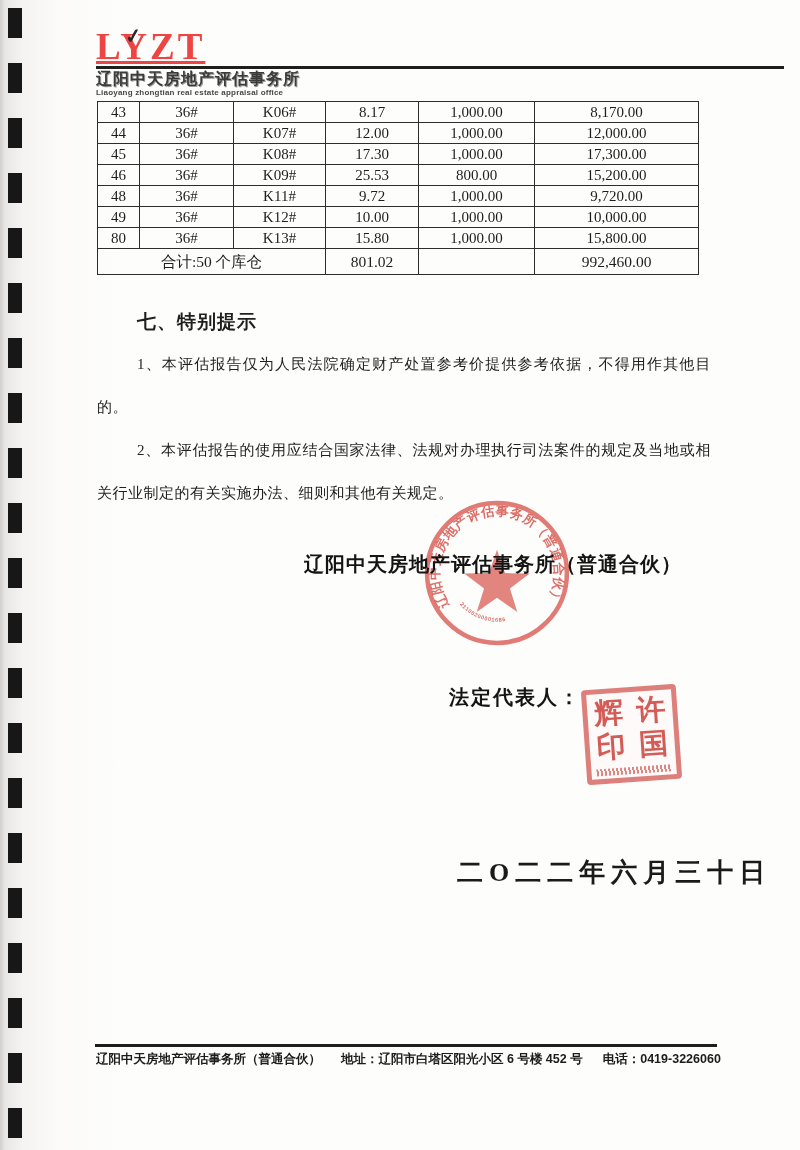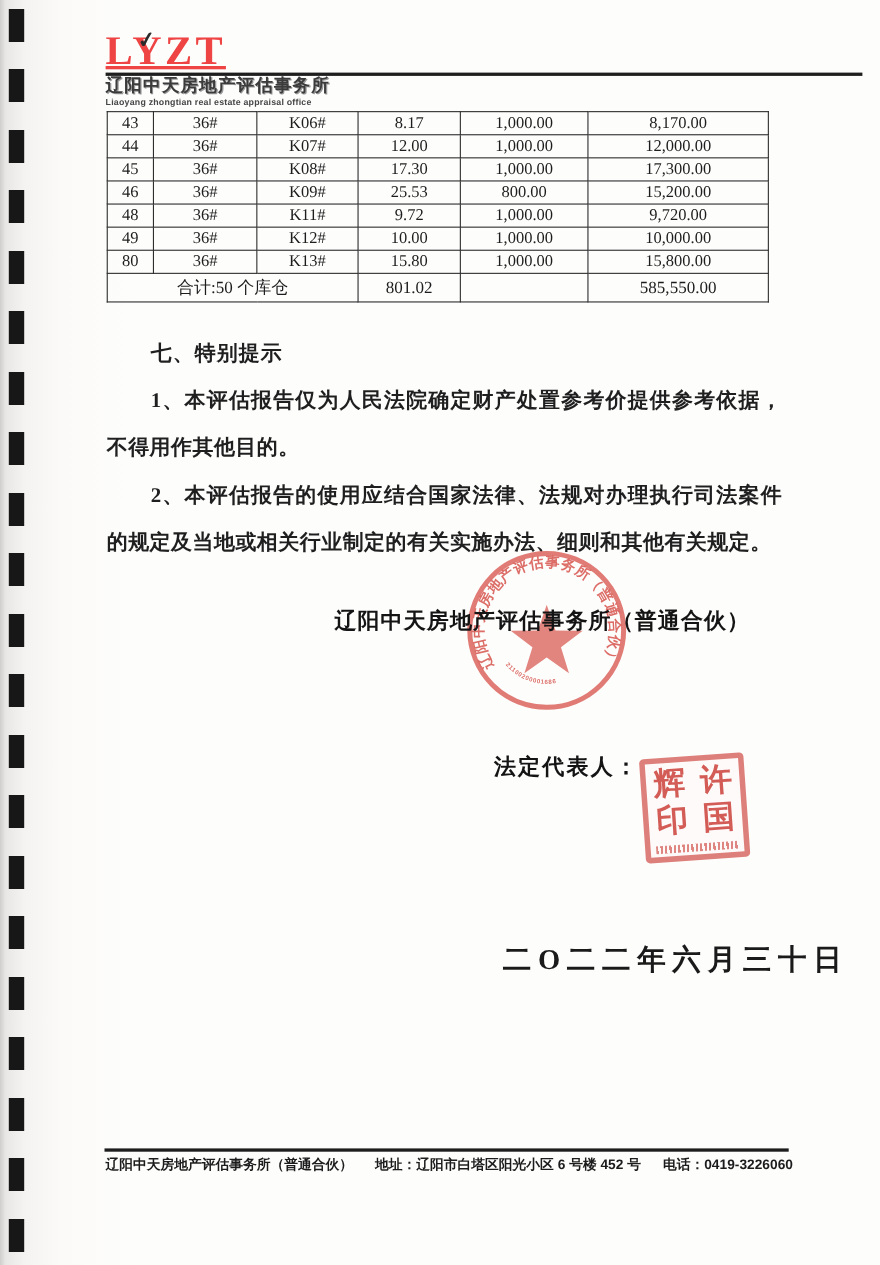--- a/index.html
+++ b/index.html
@@ -25,22 +25,22 @@
   table.val{position:absolute;left:97px;top:101px;width:601px;border-collapse:collapse;
             font-family:"Liberation Serif",serif;color:#1d1d1d;table-layout:fixed;}
   table.val td{border:1.4px solid #2d2d2d;text-align:center;vertical-align:middle;
                height:20px;font-size:15px;padding:0;line-height:1.1;}
   table.val tfoot td{height:25px;font-size:15.5px;}
 
   
   .notes{position:absolute;left:97px;top:300px;width:614px;color:#1f1f1f;}
   .notes h2{margin:0;font-size:19px;font-weight:bold;line-height:43px;text-indent:40px;
             font-family:"Liberation Sans",sans-serif;letter-spacing:1px;}
-  .notes p{margin:0;font-size:19px;line-height:43px;text-indent:40px;text-align:justify;
-           font-family:"Liberation Serif",serif;font-weight:700;letter-spacing:0.5px;}
+  .notes p{margin:0;font-size:15px;line-height:43px;text-indent:40px;text-align:justify;
+           font-family:"Liberation Serif",serif;font-weight:400;letter-spacing:0.5px;}
 
   
   .company-line{position:absolute;left:304px;top:551px;font-size:20px;font-weight:bold;color:#141414;
                 letter-spacing:1px;z-index:2;}
   .rep-line{position:absolute;left:449px;top:684px;font-size:20px;font-weight:bold;color:#141414;
             letter-spacing:2px;z-index:2;}
   .date-line{position:absolute;left:457px;top:855px;font-size:26px;font-weight:600;color:#1a1a1a;
              letter-spacing:6px;font-family:"Liberation Serif",serif;}
 
   .round-stamp{position:absolute;left:421px;top:497px;width:152px;height:152px;z-index:1;opacity:.88;}
@@ -136,21 +136,21 @@
           <td>15.80</td>
           <td>1,000.00</td>
           <td>15,800.00</td>
         </tr>
       </tbody>
     <tfoot>
       <tr>
         <td colspan="3">合计:50 个库仓</td>
         <td>801.02</td>
         <td></td>
-        <td>585,550.00</td>
+        <td>992,460.00</td>
       </tr>
     </tfoot>
   </table>
 
   <section class="notes">
     <h2>七、特别提示</h2>
     <p>1、本评估报告仅为人民法院确定财产处置参考价提供参考依据，不得用作其他目的。</p>
     <p>2、本评估报告的使用应结合国家法律、法规对办理执行司法案件的规定及当地或相关行业制定的有关实施办法、细则和其他有关规定。</p>
   </section>
 

